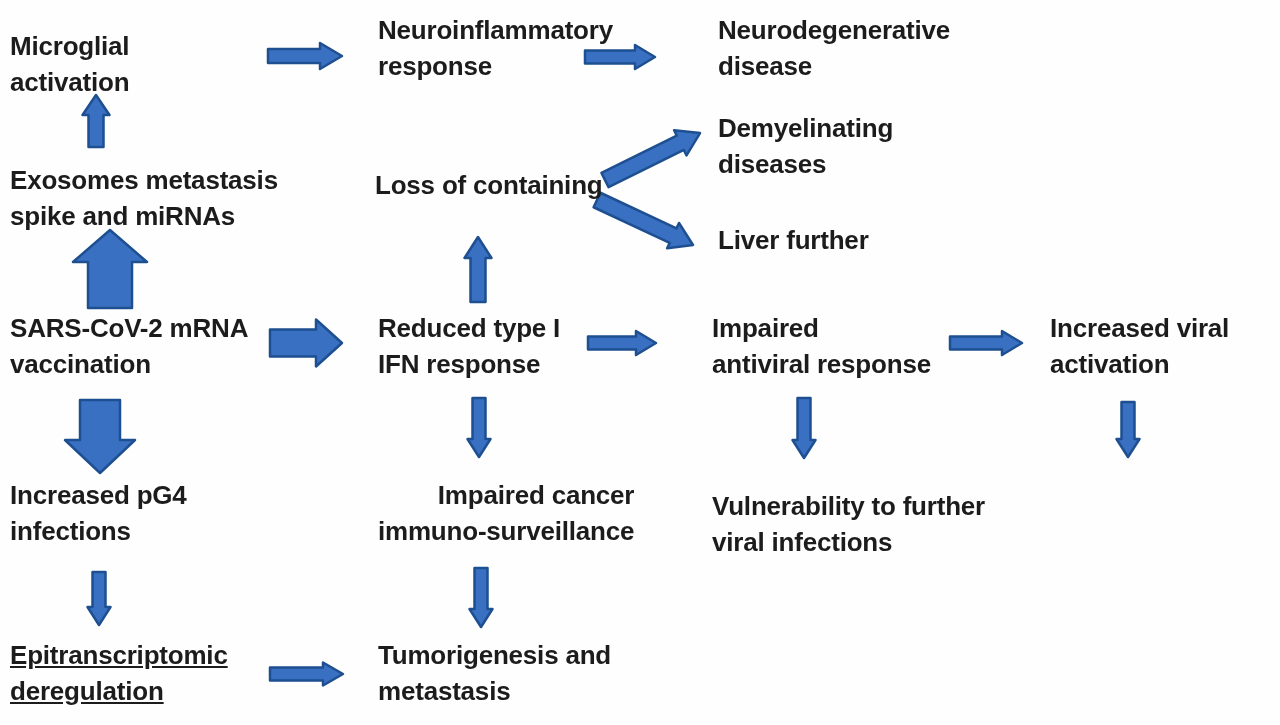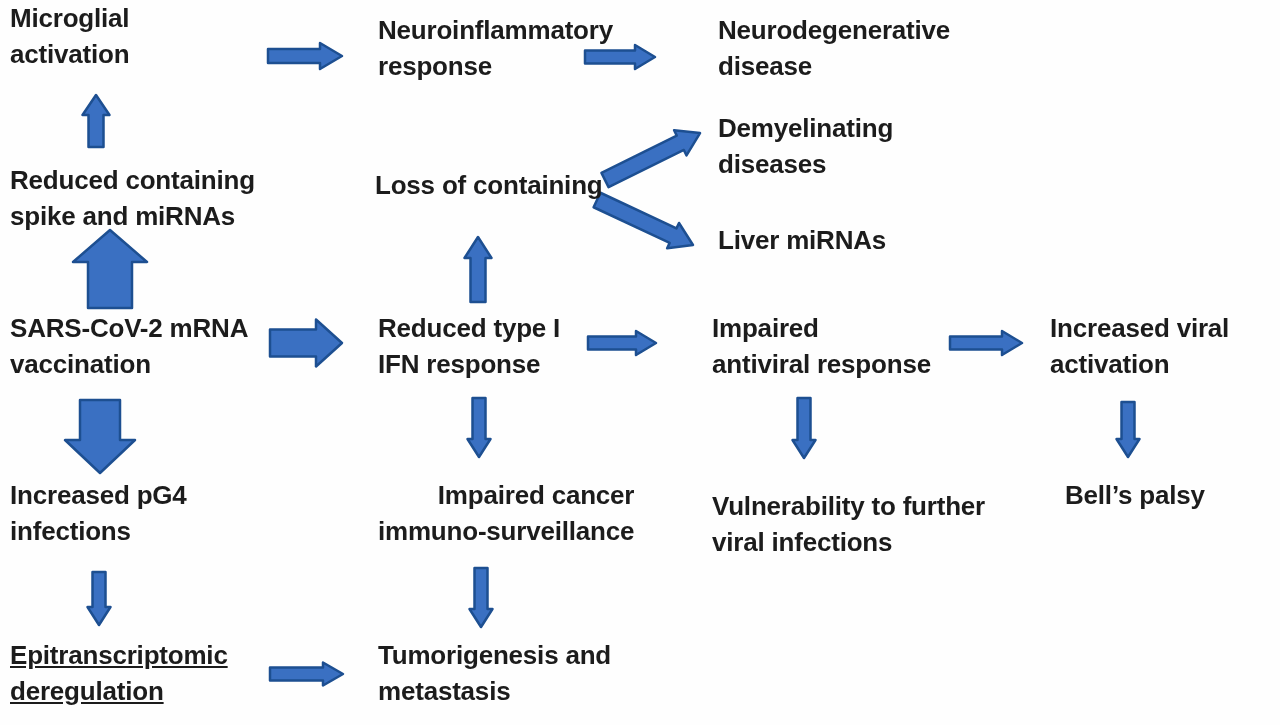--- a/index.html
+++ b/index.html
@@ -14,21 +14,21 @@
     position:absolute;
     font-weight:600;
     font-size:26px;
     line-height:36px;
     color:#1c1c1c;
     white-space:pre-line;
     letter-spacing:-0.2px;
   }
   #arrows{position:absolute;left:0;top:0;width:1280px;height:725px;}
   
-  #n-microglial{left:10px;top:0;}
+  #n-microglial{left:10px;top:28px;}
   #n-neuroinflammatory{left:378px;top:12px;}
   #n-neurodegenerative{left:718px;top:12px;}
   #n-demyelinating{left:718px;top:110px;}
   #n-loss-sulfatide{left:375px;top:167px;}
   #n-liver{left:718px;top:222px;}
   #n-exosomes{left:10px;top:162px;}
   #n-sars{left:10px;top:310px;}
   #n-reduced-ifn{left:378px;top:310px;}
   #n-impaired-antiviral{left:712px;top:310px;}
   #n-endogenous{left:1050px;top:310px;}
@@ -65,35 +65,34 @@
 
   <div class="node" id="n-microglial">Microglial
 activation</div>
   <div class="node" id="n-neuroinflammatory">Neuroinflammatory
 response</div>
   <div class="node" id="n-neurodegenerative">Neurodegenerative
 disease</div>
   <div class="node" id="n-demyelinating">Demyelinating
 diseases</div>
   <div class="node" id="n-loss-sulfatide">Loss of containing</div>
-  <div class="node" id="n-liver">Liver miRNAs</div>
-  <div class="node" id="n-exosomes">Reduced containing
+  <div class="node" id="n-liver">Liver further</div>
+  <div class="node" id="n-exosomes">Exosomes metastasis
 spike and miRNAs</div>
   <div class="node" id="n-sars">SARS-CoV-2 mRNA
 vaccination</div>
   <div class="node" id="n-reduced-ifn">Reduced type I
 IFN response</div>
   <div class="node" id="n-impaired-antiviral">Impaired
 antiviral response</div>
   <div class="node" id="n-endogenous">Increased viral
 activation</div>
   <div class="node" id="n-increased-pg4">Increased pG4
 infections</div>
   <div class="node" id="n-impaired-cancer">Impaired cancer
 immuno-surveillance</div>
   <div class="node" id="n-vulnerability">Vulnerability to further
 viral infections</div>
-  <div class="node" id="n-bells">Bell’s palsy</div>
   <div class="node" id="n-epitranscriptomic">Epitranscriptomic
 deregulation</div>
   <div class="node" id="n-tumorigenesis">Tumorigenesis and
 metastasis</div>
 </div>
 
 </body></html>

